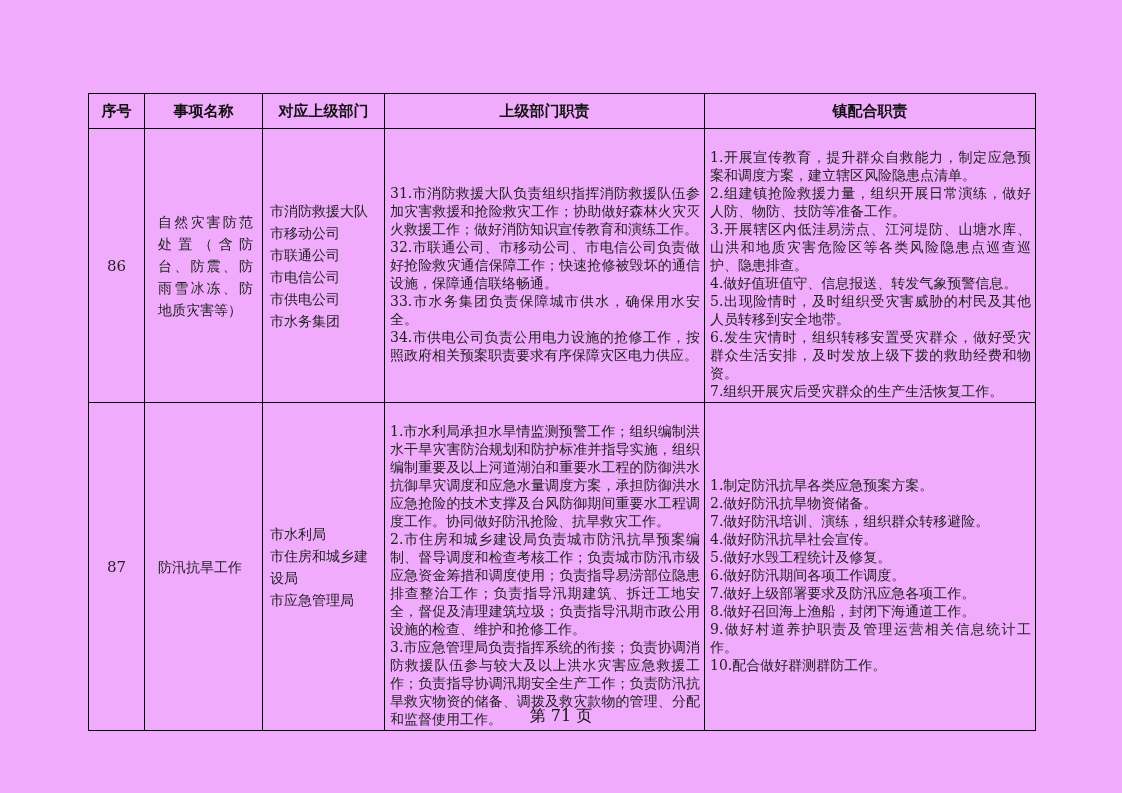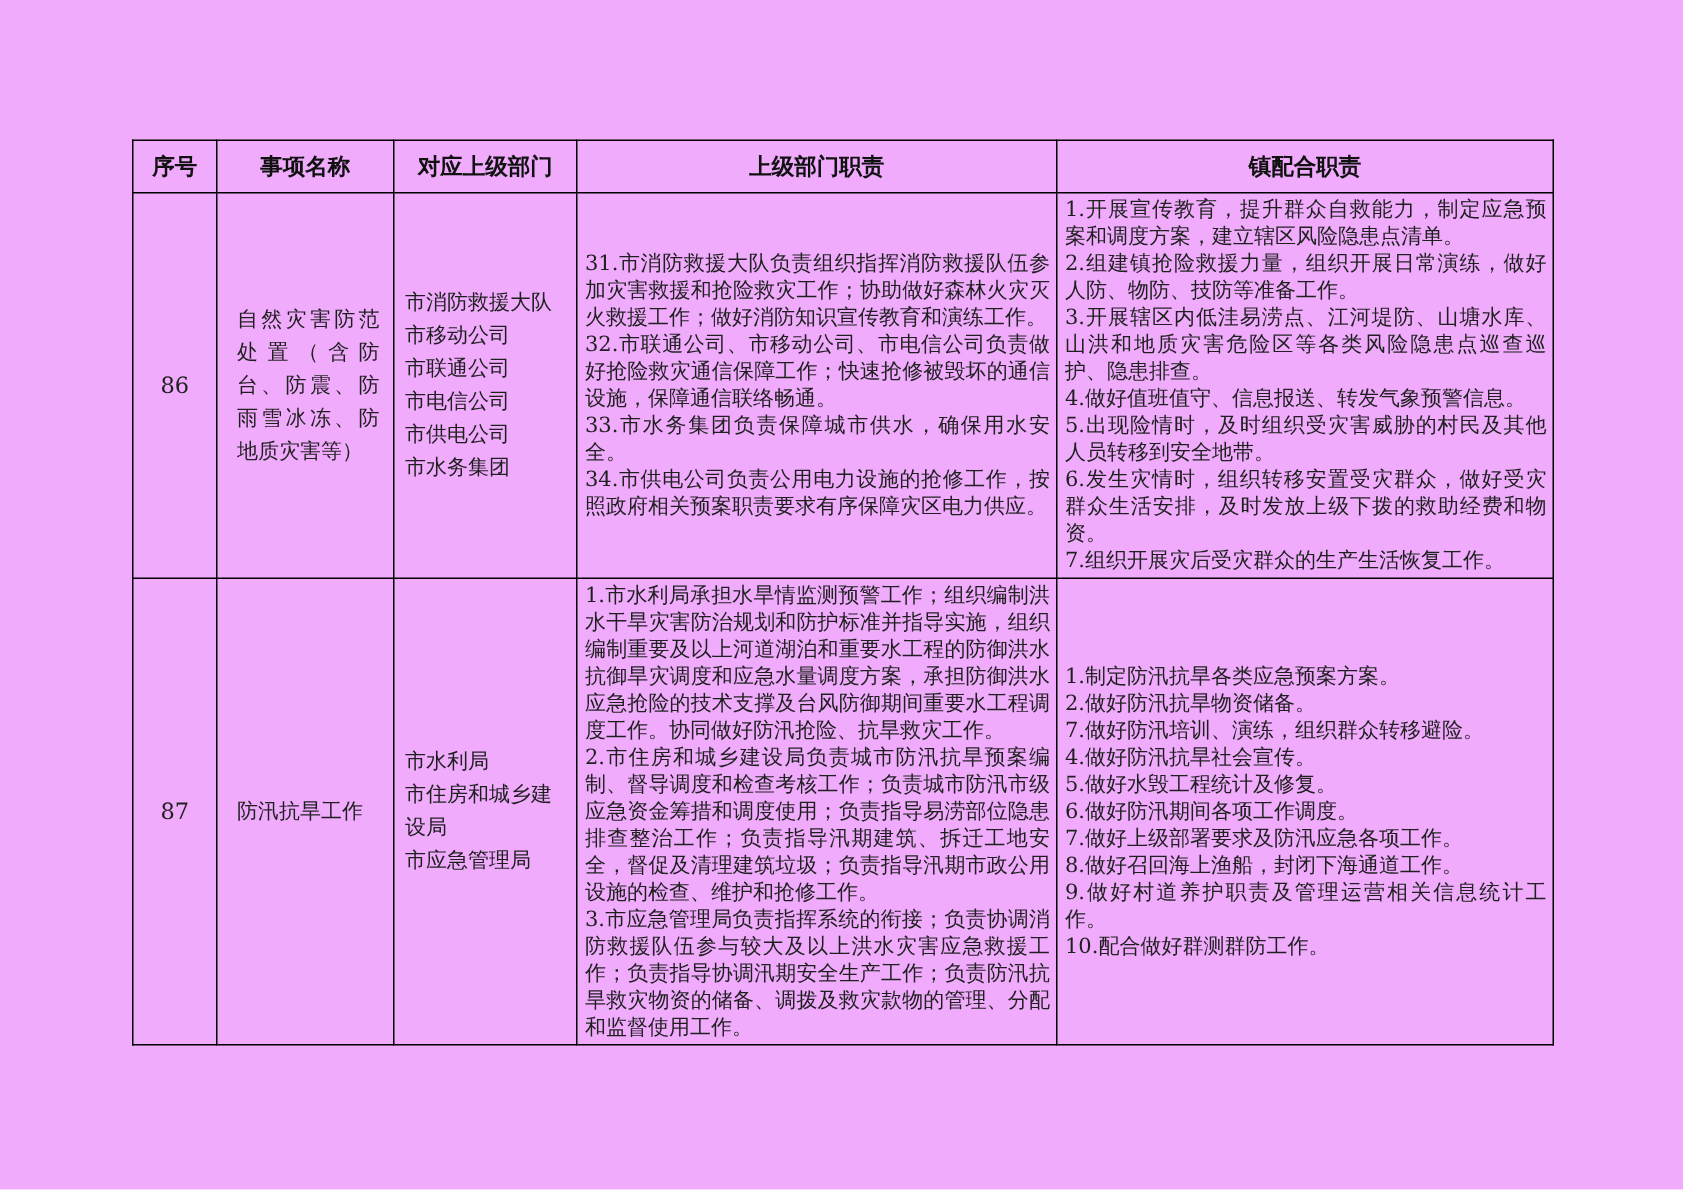--- a/index.html
+++ b/index.html
@@ -52,24 +52,25 @@
     text-align: justify;
   }
   td.cell-depts {
     vertical-align: middle;
     padding: 0 9px 0 7px;
     font-size: 14px;
     line-height: 22px;
   }
   td.cell-duties {
     vertical-align: middle;
-    padding: 2px 4px 2px 5px;
+    padding: 19px 4px 2px 5px;
     font-size: 14px;
     line-height: 18px;
     text-align: justify;
+    border-radius: 24px;
   }
   .duty, .dept {
     margin: 0;
   }
   tr.row-86 { height: 255px; }
   tr.row-87 { height: 310px; }
   .footer {
     position: absolute;
     left: 0;
     top: 706px;
@@ -151,14 +152,15 @@
           <div class="duty">6.做好防汛期间各项工作调度。</div>
           <div class="duty">7.做好上级部署要求及防汛应急各项工作。</div>
           <div class="duty">8.做好召回海上渔船，封闭下海通道工作。</div>
           <div class="duty">9.做好村道养护职责及管理运营相关信息统计工作。</div>
           <div class="duty">10.配合做好群测群防工作。</div>
         </td>
       </tr>
     </tbody>
   </table>
 
+  <div class="footer">第 71 页</div>
 
 </div>
 
 </body></html>

